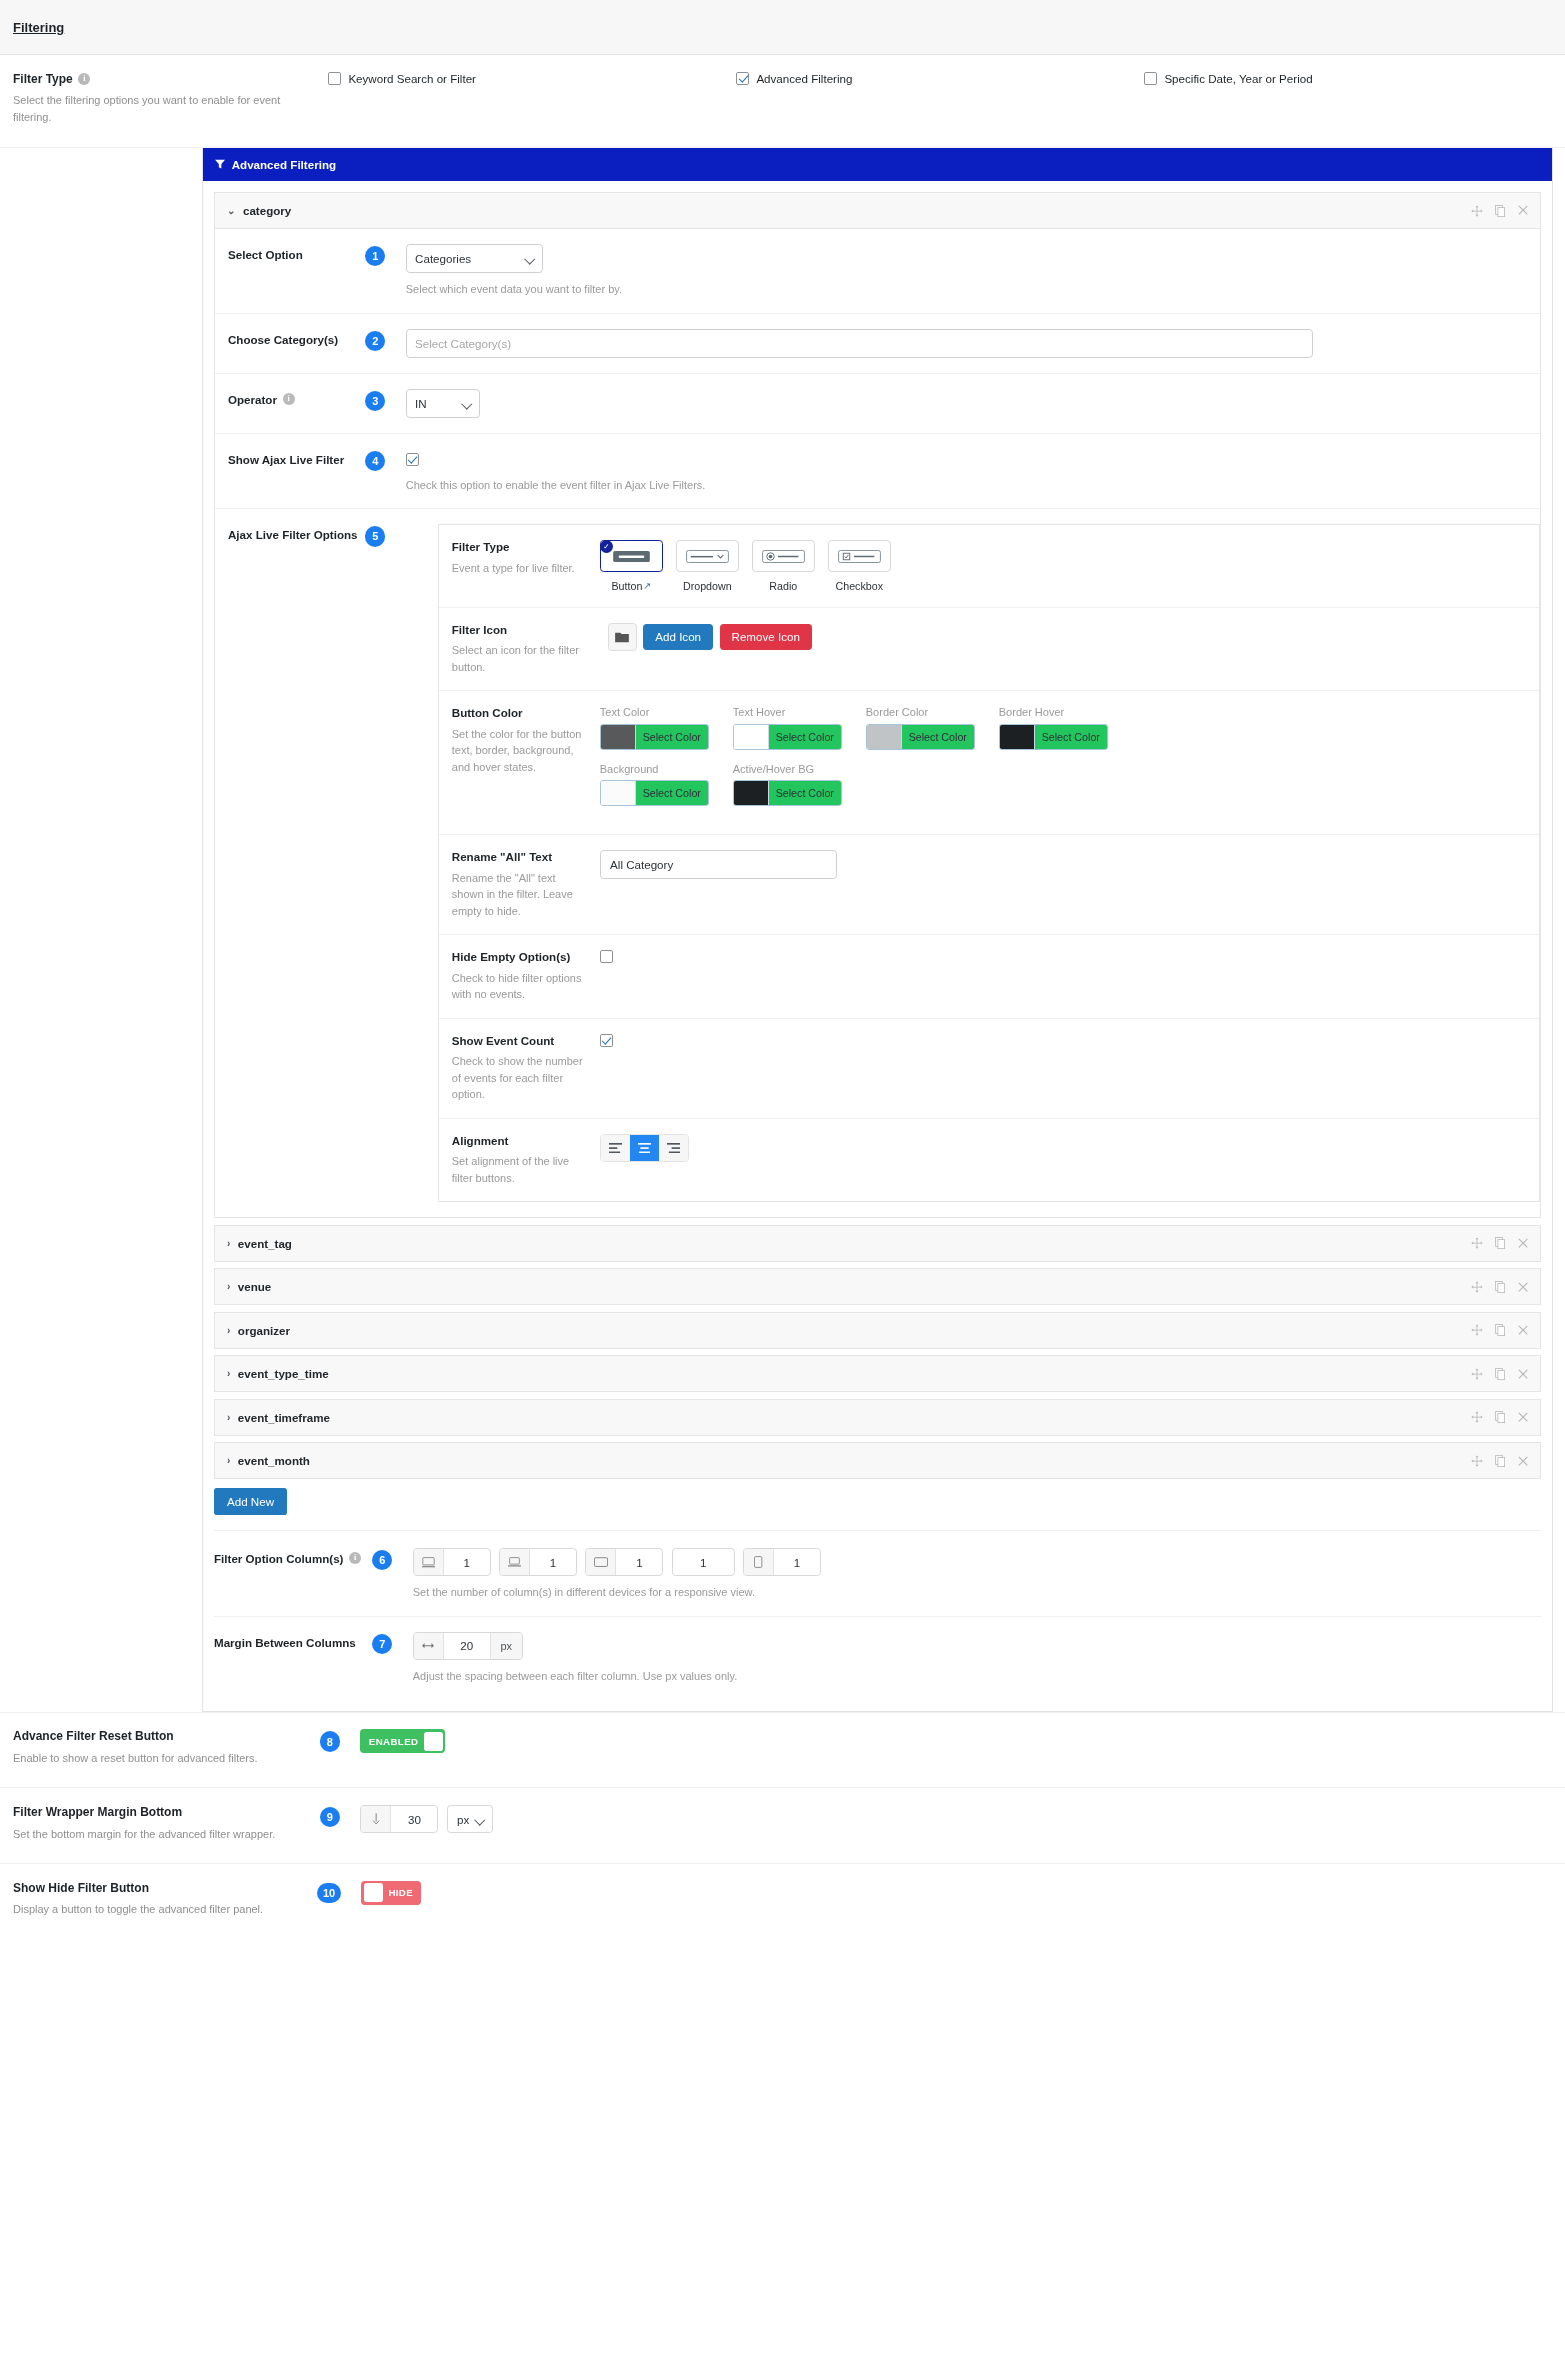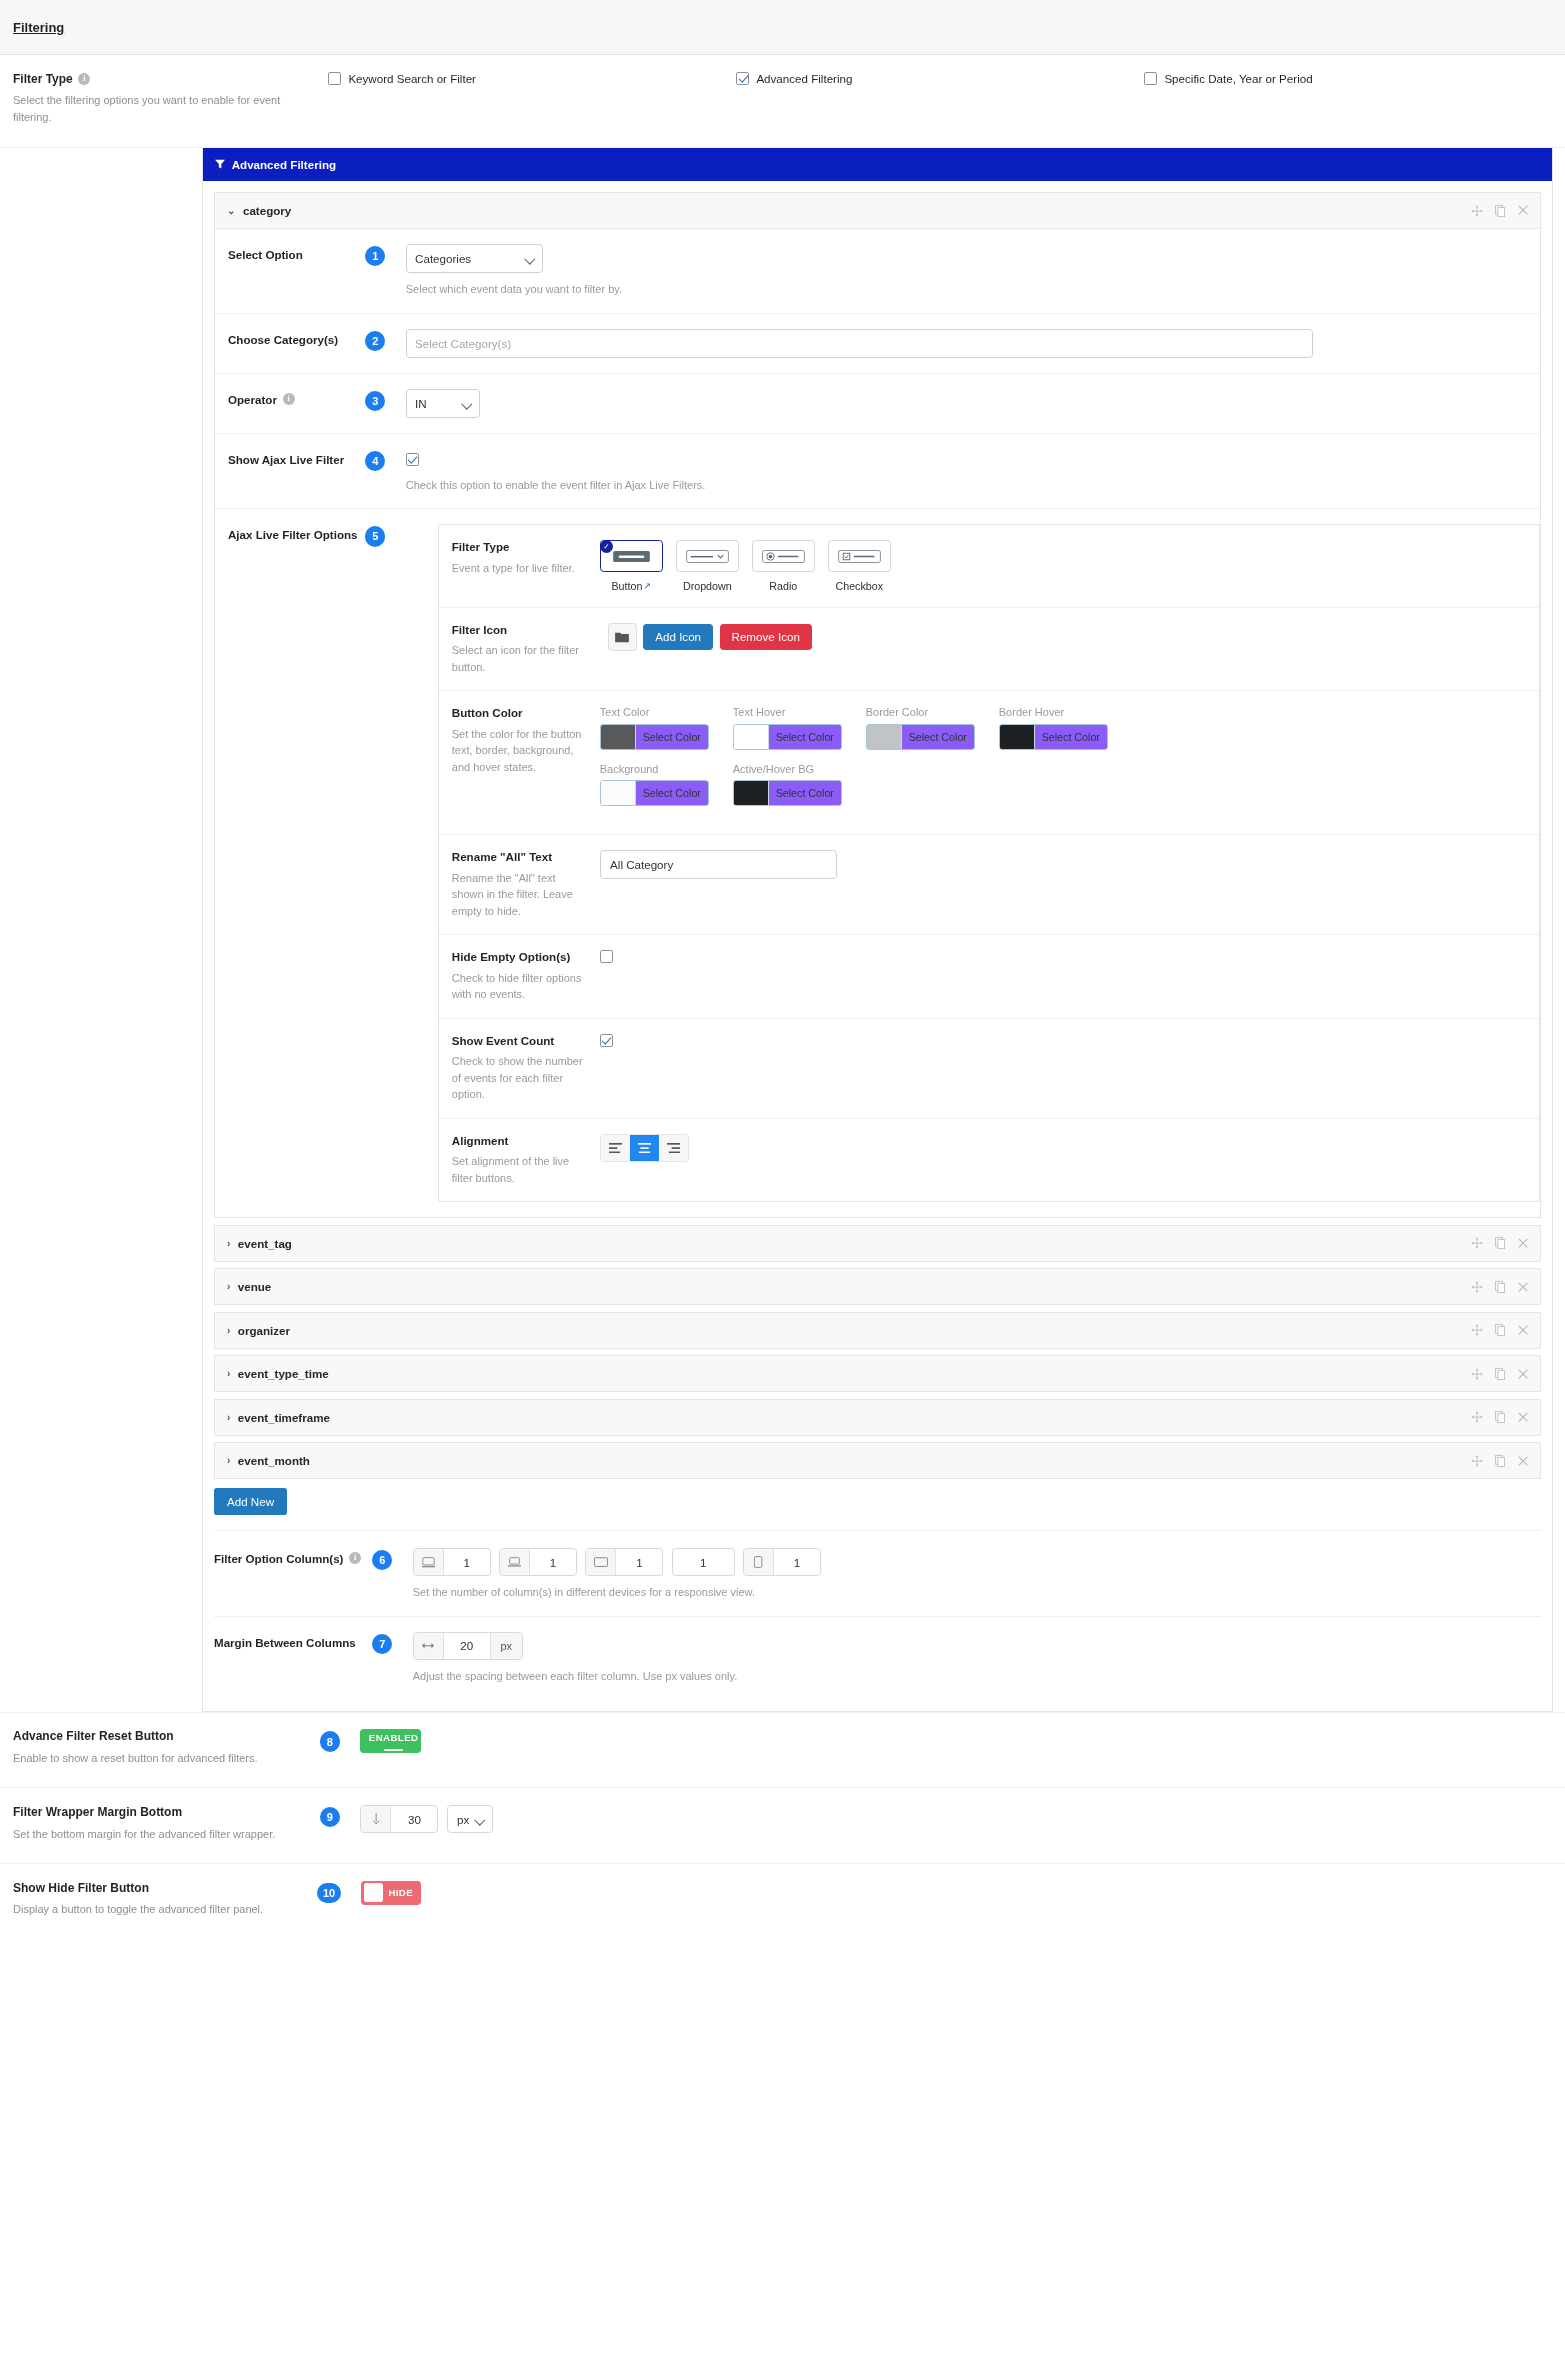--- a/index.html
+++ b/index.html
@@ -263,21 +263,21 @@
   .color-cell-title { font-size:11px; color:#9a9a9a; margin-bottom:5.6px; }
   .color-ctl {
     display:flex; align-items:stretch;
     border:0.9px solid #a8c4d8; border-radius:2.8px;
     height:26px; overflow:hidden; width:109px;
     background:#fff;
   }
   .color-sw { width:35px; border-right:0.9px solid #cbd9e3; }
   .color-txt {
     flex:1; display:flex; align-items:center; justify-content:center;
-    font-size:10.7px; color:#2c3338; background:#8b5cf6;
+    font-size:10.7px; color:#2c3338; background:#22c55e;
   }
 
   
   .txtinput {
     width:237px; height:29px;
     border:0.9px solid #cfcfcf; border-radius:3.7px;
     padding:5.6px 9.3px; font-size:11.6px; color:#2c3338;
     font-family:"Liberation Sans", sans-serif;
     background:#fff; outline:none;
   }
@@ -315,21 +315,21 @@
     font-size:11px; color:#50575e;
   }
   .stepper.plain .stepper-val { width:61px; }
 
   
   .toggle {
     display:inline-flex; align-items:center;
     height:24px; border-radius:3.7px; padding:2.8px;
     cursor:pointer; gap:5.6px;
   }
-  .toggle.on  { background:#3fc060; flex-direction:column; padding-left:8.3px; }
+  .toggle.on  { background:#3fc060; flex-direction:row; padding-left:8.3px; }
   .toggle.off { background:#ef6a72; flex-direction:row; padding-right:8.3px; }
   .toggle-text { font-size:9.7px; font-weight:bold; color:#ffffff; letter-spacing:0.4px; }
   .toggle-knob { width:18.6px; height:18.6px; background:#fff; border-radius:2.8px; }
 
   
   .unit-sel {
     height:28px; border:0.9px solid #d8d8d8; border-radius:3.7px;
     background:#fff; font-size:11.6px; color:#2c3338;
     padding:0 22px 0 9.3px; margin-left:8.3px;
     font-family:"Liberation Sans", sans-serif;

